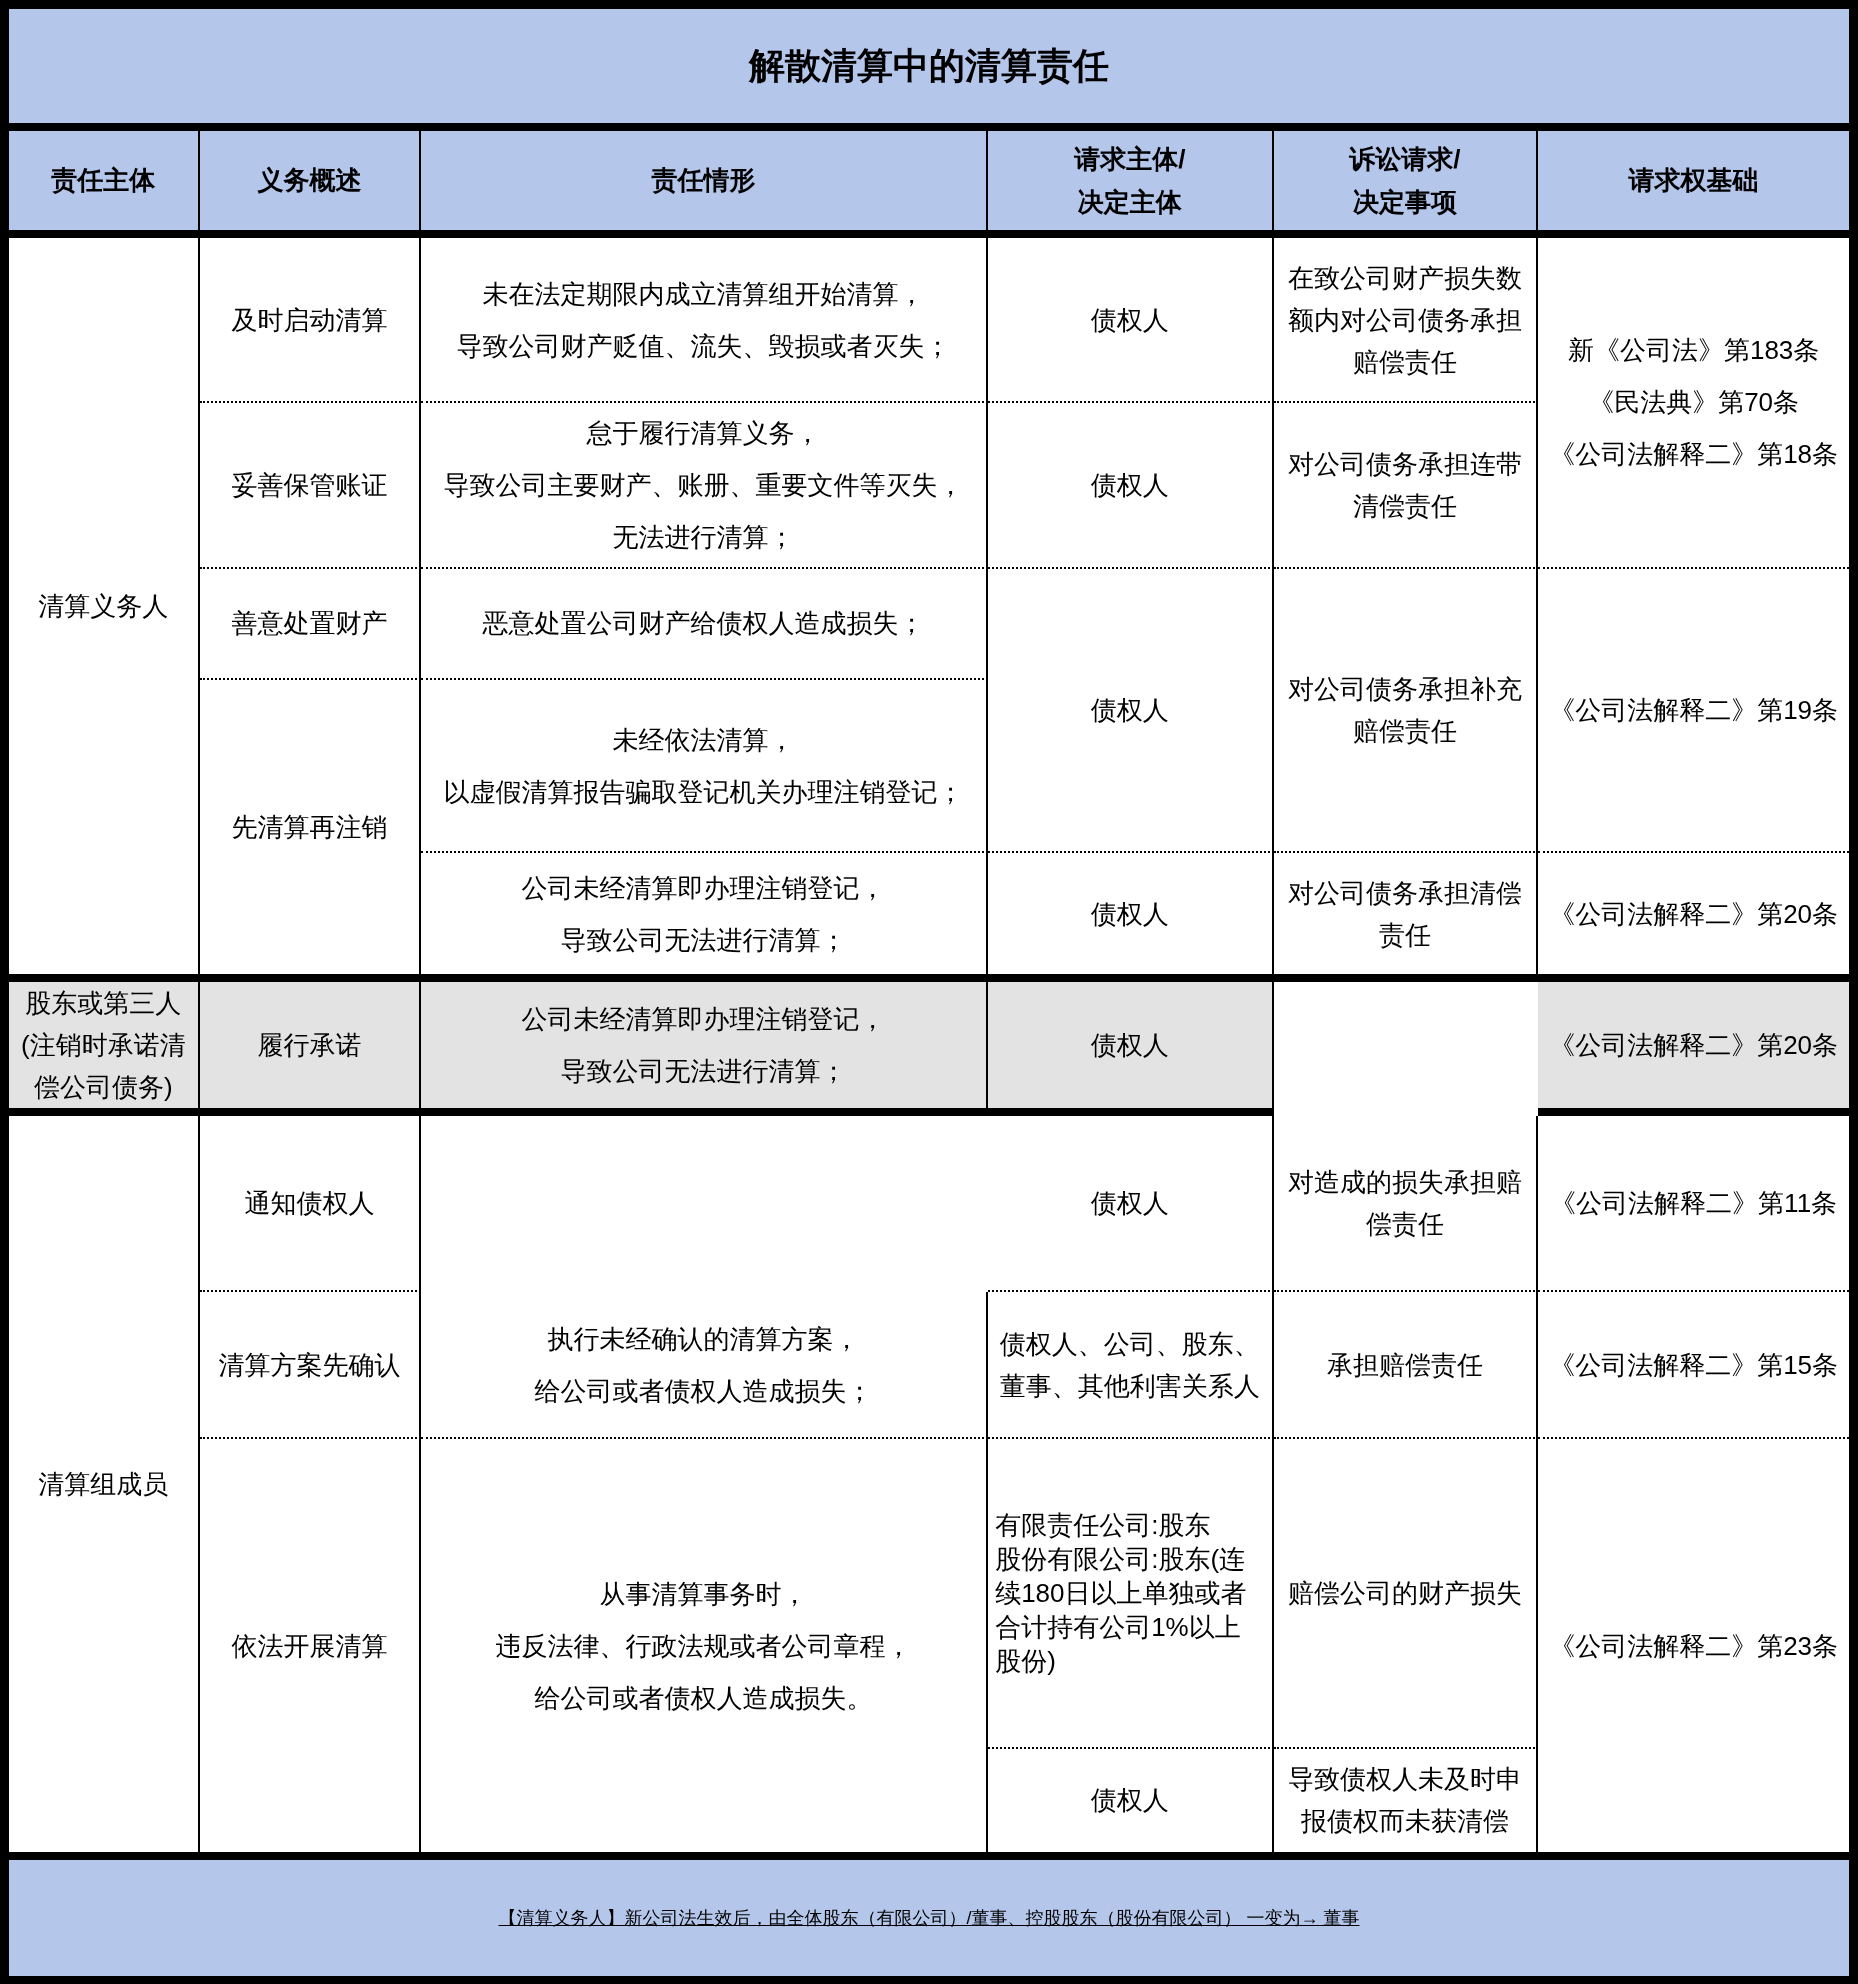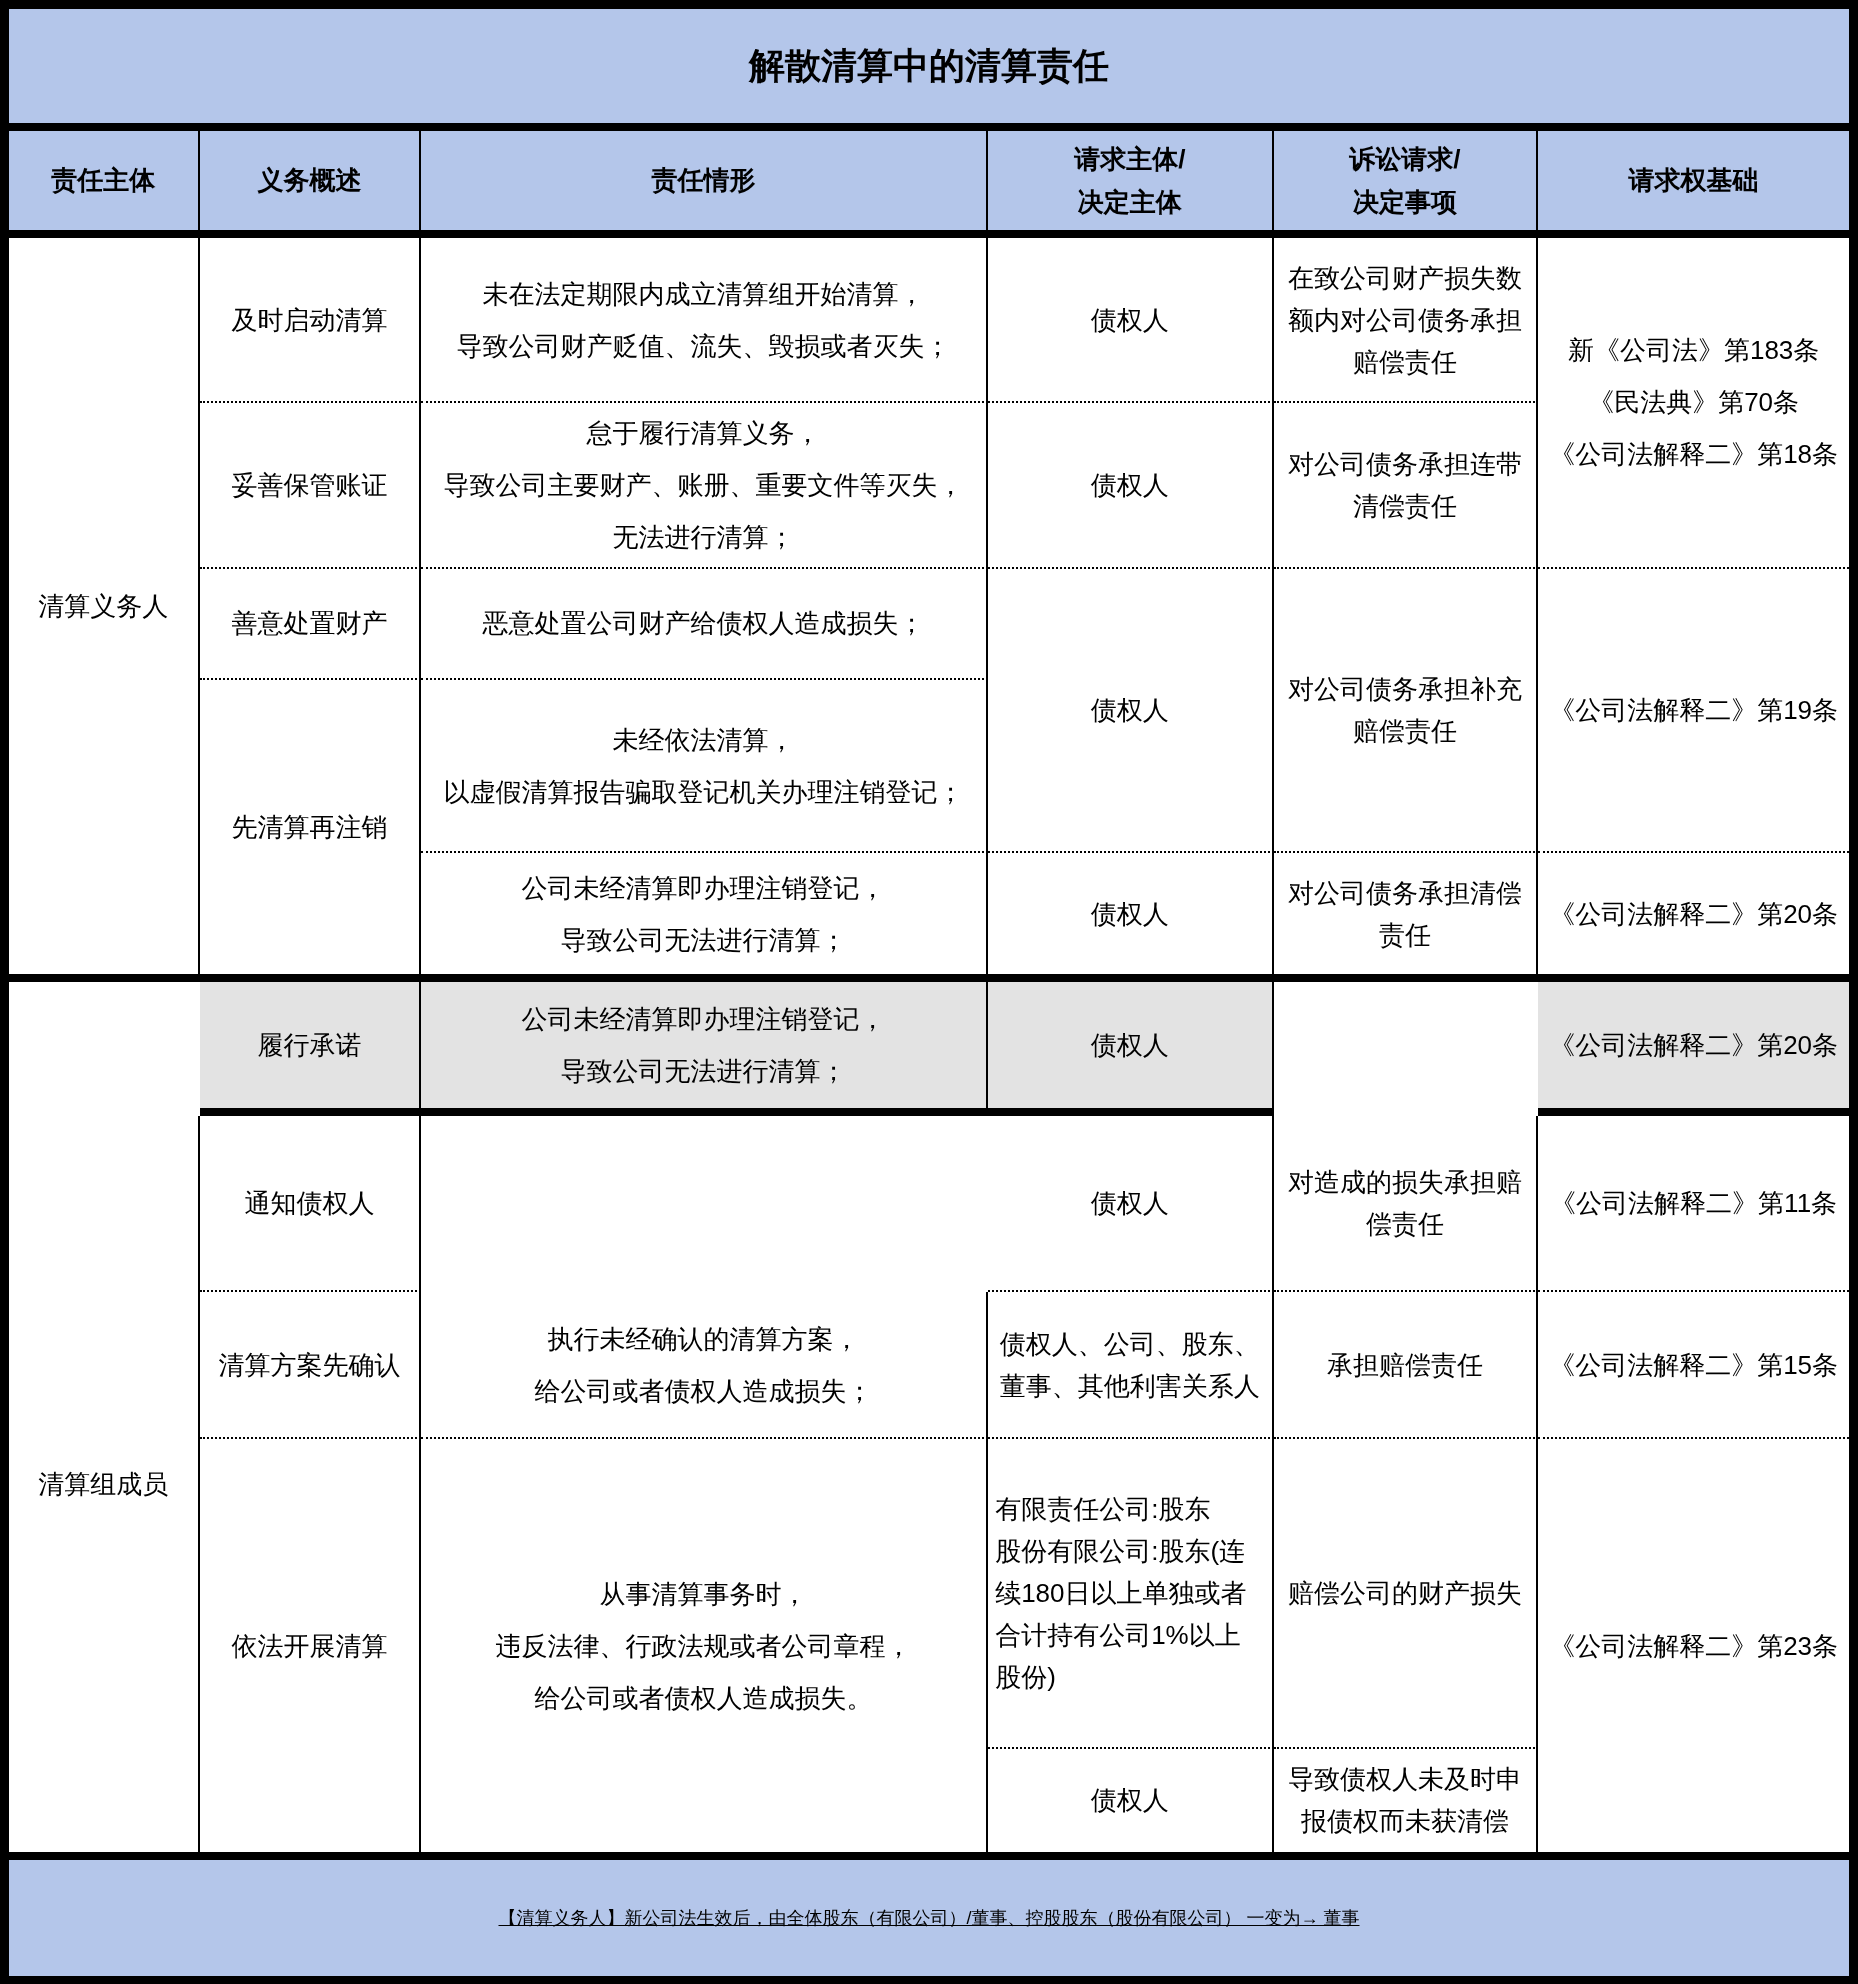--- a/index.html
+++ b/index.html
@@ -22,21 +22,21 @@
     font-size:26px;line-height:42px;padding:4.3px 7.2px;
     overflow:hidden;
   }
   .situation{line-height:52px;}
   .basis3{line-height:52px;}
   .br{border-right:2.2px solid #000;}
   .bd{border-bottom:2.2px dotted #000;}
   .bt{border-bottom:8px solid #000;}
   .blue{background:#b4c6ea;}
   .gray{background:#e3e3e3;}
-  .left{justify-content:flex-start;text-align:left;line-height:42px;}
+  .left{justify-content:flex-start;text-align:left;line-height:34px;}
   .title{font-size:36px;font-weight:bold;}
   .head{font-weight:bold;line-height:43px;}
   .note{font-size:18px;line-height:40px;text-decoration:underline;}
 </style>
 </head>
 <body>
 
 <div id="page">
   <div id="grid">
 
@@ -77,20 +77,22 @@
 
     <div class="cell br bt" style="grid-area:6/2/8/3">先清算再注销</div>
     <div class="cell br bd situation" style="grid-area:6/3/7/4">未经依法清算，
 以虚假清算报告骗取登记机关办理注销登记；</div>
     <div class="cell br bt situation" style="grid-area:7/3/8/4">公司未经清算即办理注销登记，
 导致公司无法进行清算；</div>
     <div class="cell br bt" style="grid-area:7/4/8/5">债权人</div>
     <div class="cell br bt" style="grid-area:7/5/8/6">对公司债务承担清偿责任</div>
     <div class="cell bt" style="grid-area:7/6/8/7">《公司法解释二》第20条</div>
 
+    <div class="cell gray br bt" style="grid-area:8/1/9/2">股东或第三人
+(注销时承诺清偿公司债务)</div>
     <div class="cell gray br bt" style="grid-area:8/2/9/3">履行承诺</div>
     <div class="cell gray br bt situation" style="grid-area:8/3/9/4">公司未经清算即办理注销登记，
 导致公司无法进行清算；</div>
     <div class="cell gray br bt" style="grid-area:8/4/9/5">债权人</div>
     <div class="cell gray bt" style="grid-area:8/6/9/7">《公司法解释二》第20条</div>
 
     <div class="cell br bt" style="grid-area:9/1/13/2">清算组成员</div>
 
     <div class="cell br bd" style="grid-area:9/2/10/3">通知债权人</div>
     <div class="cell br bd" style="grid-area:9/4/10/5">债权人</div>

